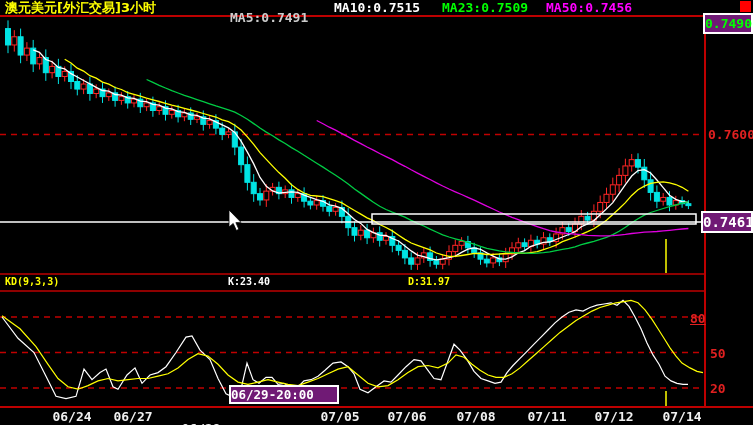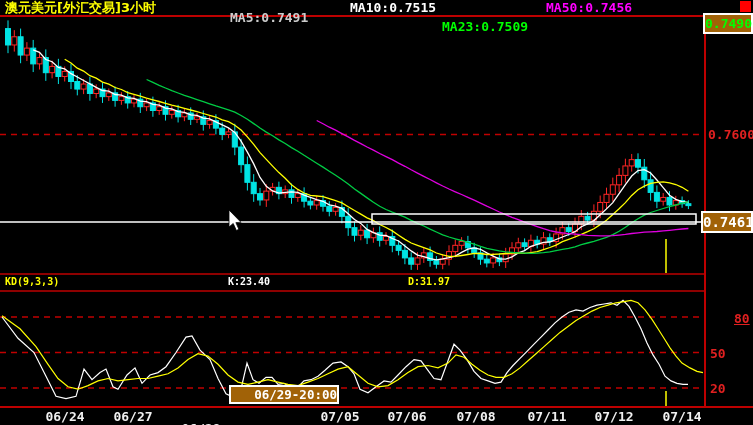--- a/index.html
+++ b/index.html
@@ -4,22 +4,22 @@
 <style>
   html,body{margin:0;padding:0;background:#000;}
   #app{position:relative;width:753px;height:425px;background:#000;overflow:hidden;
        font-family:"DejaVu Sans Mono","Liberation Mono",monospace;}
   #chart-svg{position:absolute;left:0;top:0;}
   .lbl{position:absolute;font-size:13px;line-height:14px;white-space:nowrap;font-weight:bold;}
   .title{color:#ffff00;font-family:"DejaVu Sans","Liberation Sans",sans-serif;font-size:13px;}
   .xlbl{position:absolute;top:409px;color:#f0f0f0;font-size:13px;font-weight:bold;
         transform:translateX(-50%);white-space:nowrap;}
   .axis-r{position:absolute;left:708px;color:#e02020;font-size:13px;font-weight:bold;white-space:nowrap;}
-  .boxed{position:absolute;background:#a16207;border:2px solid #ffffff;color:#fff;
-         font-weight:bold;text-align:right;box-sizing:border-box;}
+  .boxed{position:absolute;background:#701a75;border:2px solid #ffffff;color:#fff;
+         font-weight:bold;text-align:left;box-sizing:border-box;}
   #quote-box{left:703px;top:13px;width:50px;height:21px;color:#00ff00;font-size:13px;line-height:17px;}
   #xhair-box{left:701px;top:211px;width:52px;height:22px;font-size:14px;line-height:18px;}
   #date-box{left:229px;top:385px;width:110px;height:19px;font-size:12.5px;line-height:15px;z-index:5;}
   #alert-square{position:absolute;left:740px;top:1px;width:11px;height:11px;background:#ff0000;}
   .kdh{position:absolute;top:276px;font-size:10px;font-weight:bold;}
 </style>
 </head>
 <body>
 
 <div id="app">
@@ -277,41 +277,41 @@
       <line x1="0" y1="291" x2="705" y2="291" stroke="#be0000" stroke-width="1.5"></line>
       <line x1="0" y1="407" x2="753" y2="407" stroke="#be0000" stroke-width="2"></line>
       <g transform="translate(229,210)">
         <polygon points="0,0 0,17 4.2,13.5 7.4,20.5 9.9,19.3 6.9,12.6 12,12.3" fill="#ffffff" stroke="#000000" stroke-width="0.8"></polygon>
       </g>
     </svg>
 
   <div class="lbl title" style="left:5px;top:1px;">澳元美元[外汇交易]3小时</div>
   <div id="ma-labels">
       <div class="lbl" style="left: 230px; top: 11px; color: rgb(204, 204, 204);">MA5:0.7491</div>
-      <div class="lbl" style="left: 334px; top: 1px; color: rgb(255, 255, 255); margin-left: 16px;">MA10:0.7515</div>
-      <div class="lbl" style="left: 442px; top: 1px; color: rgb(0, 255, 0); margin-top: 19px;">MA23:0.7509</div>
+      <div class="lbl" style="left: 334px; top: 1px; color: rgb(255, 255, 255);">MA10:0.7515</div>
+      <div class="lbl" style="left: 442px; top: 1px; color: rgb(0, 255, 0);">MA23:0.7509</div>
       <div class="lbl" style="left: 546px; top: 1px; color: rgb(255, 0, 255);">MA50:0.7456</div>
     </div>
   <div id="alert-square"></div>
 
   <div id="quote-box" class="boxed">0.7490</div>
   <div class="axis-r" id="price-grid-lbl" style="top: 127px;">0.7600</div>
   <div id="kd-axis-labels">
-      <div class="axis-r" style="left: 734px; top: 311px; text-decoration: underline;">80</div>
+      <div class="axis-r" style="left: 690px; top: 311px; text-decoration: underline;">80</div>
       <div class="axis-r" style="left: 710px; top: 346px;">50</div>
       <div class="axis-r" style="left: 710px; top: 381px;">20</div>
     </div>
   <div id="xhair-box" class="boxed">0.7461</div>
 
   <div class="kdh" style="left: 5px; color: rgb(255, 255, 0);" id="kd-title">KD(9,3,3)</div>
   <div class="kdh" style="left: 228px; color: rgb(255, 255, 255);" id="kd-k">K:23.40</div>
   <div class="kdh" style="left: 408px; color: rgb(255, 255, 0);" id="kd-d">D:31.97</div>
 
   <div id="x-labels">
-      <div class="xlbl" style="left: 65px;">06/24</div>
+      <div class="xlbl" style="left: 72px;">06/24</div>
       <div class="xlbl" style="left: 133px;">06/27</div>
       <div class="xlbl" style="left: 201px; margin-top: 12px;">06/29</div>
       <div class="xlbl" style="left: 340px;">07/05</div>
       <div class="xlbl" style="left: 407px; text-align: right;">07/06</div>
       <div class="xlbl" style="left: 476px;">07/08</div>
       <div class="xlbl" style="left: 547px;">07/11</div>
       <div class="xlbl" style="left: 614px;">07/12</div>
       <div class="xlbl" style="left: 682px;">07/14</div>
     </div>
   <div id="date-box" class="boxed">06/29-20:00</div>

